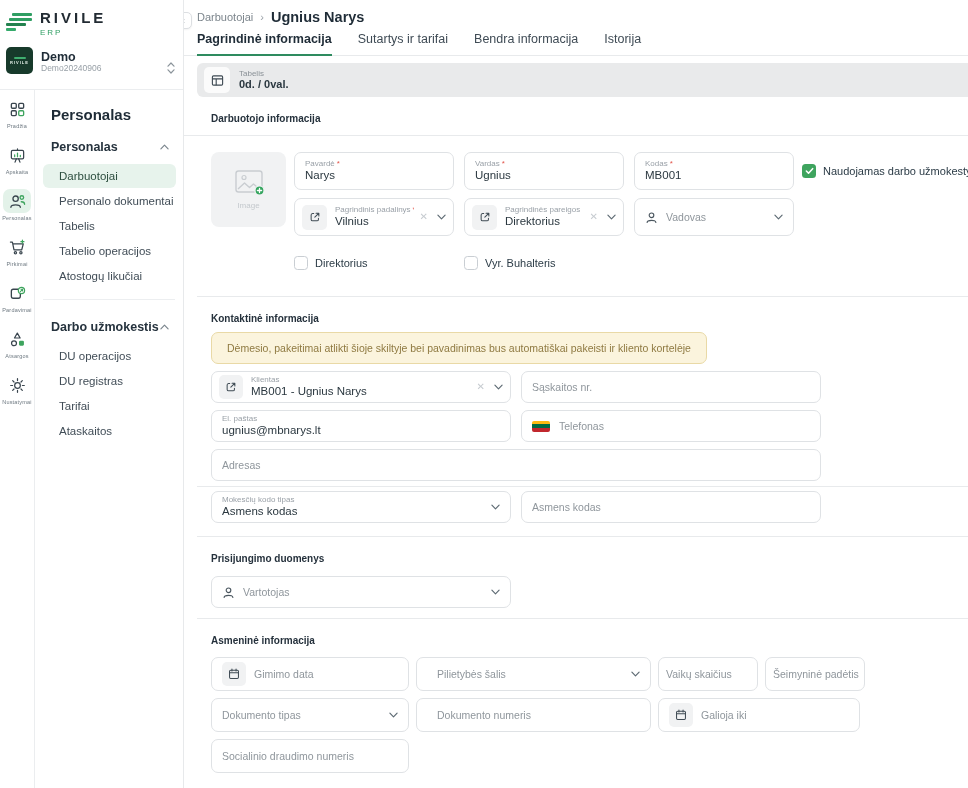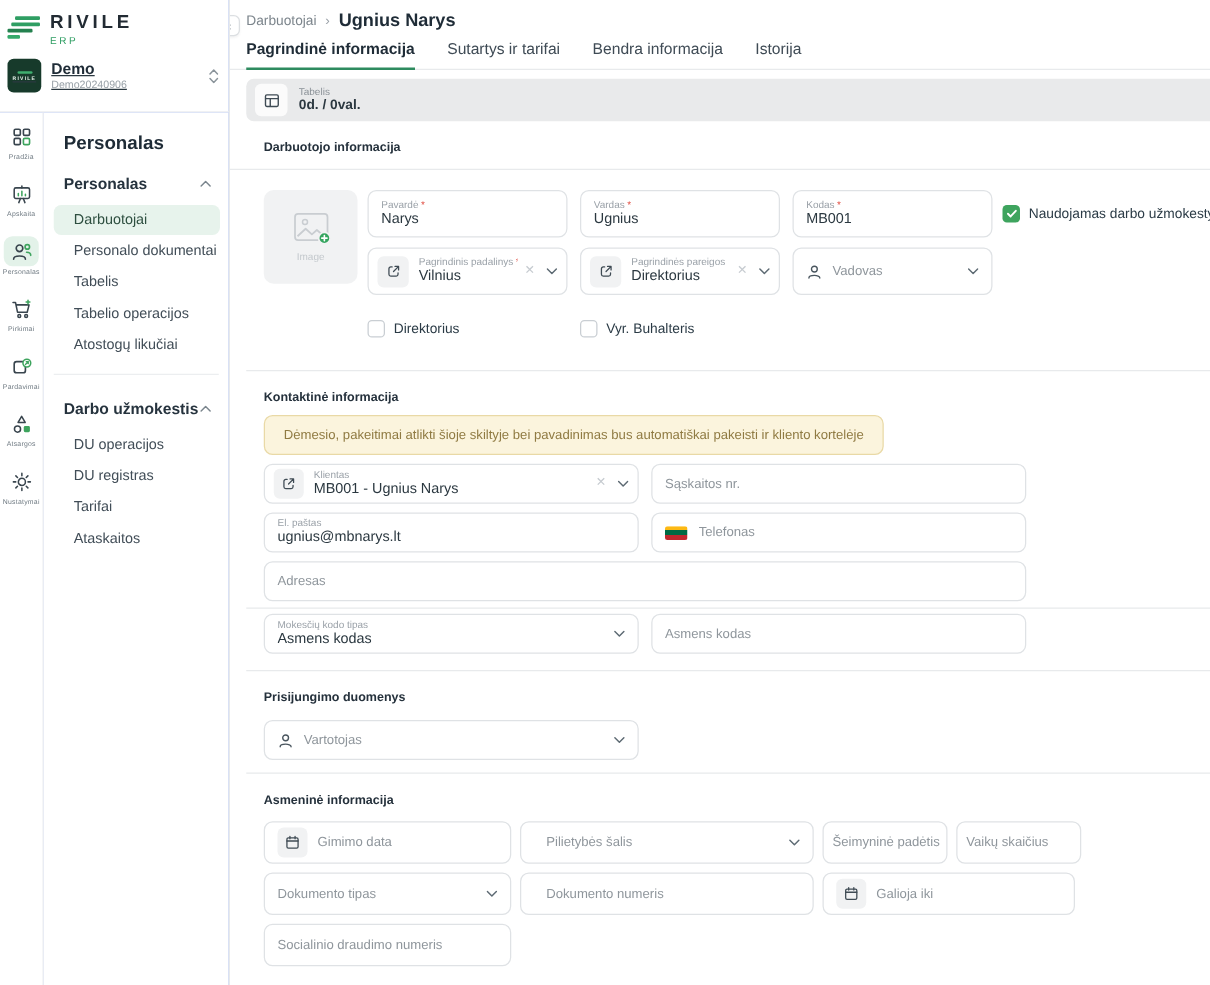--- a/index.html
+++ b/index.html
@@ -1,30 +1,30 @@
 <!DOCTYPE html>
 <html><head>
 <meta charset="utf-8">
 <style>
   * { margin:0; padding:0; box-sizing:border-box; }
   html,body { width:968px; height:788px; background:#fff; font-family:"Liberation Sans", sans-serif; overflow:hidden; }
-  .app { position:relative; width:968px; height:788px; background:#1d4ed8; color:#2b3840; }
+  .app { position:relative; width:968px; height:788px; background:#a16207; color:#2b3840; }
 
   
   .topleft { position:absolute; left:0; top:0; width:183px; height:90px; border-bottom:1px solid #ebedef; background:#fff; }
   .brand { display:flex; align-items:flex-start; gap:8px; padding:10px 0 0 6px; }
   .brand-bars { width:26px; height:20px; position:relative; margin-top:2px; }
   .brand-bars i { position:absolute; height:3px; background:#2f9e63; border-radius:1px; }
   .brand-bars i:nth-child(1){ left:6px; top:1px; width:20px; }
   .brand-bars i:nth-child(2){ left:3px; top:6px; width:23px; }
   .brand-bars i:nth-child(3){ left:0; top:11px; width:20px; background:#24814f;}
   .brand-bars i:nth-child(4){ left:0; top:16px; width:10px; background:#35aa6b;}
   .brand-name { font-size:15px; font-weight:700; letter-spacing:3px; color:#222b33; line-height:1; }
   .brand-sub { font-size:8px; font-weight:400; letter-spacing:2px; color:#2f9e63; margin-top:3px; }
-  .workspace { display:flex; align-items:center; margin:10px 8px 0 6px; cursor:pointer;text-decoration:underline; }
+  .workspace { display:flex; align-items:flex-end; margin:10px 8px 0 6px; cursor:pointer; }
   .ws-avatar { width:27px; height:27px; border-radius:5px; background:#173a2b; display:flex; flex-direction:column; align-items:center; justify-content:center; gap:1px; flex:none; }
   .ws-avatar .b { width:12px; height:2px; background:#3fae6f; border-radius:1px; }
   .ws-avatar .t { font-size:4px; color:#e8f3ec; letter-spacing:1px; font-weight:700; }
   .ws-text { margin-left:8px; line-height:1.15; min-width:0; }
   .ws-name { font-size:12.5px; font-weight:700; color:#1f2c37; }
   .ws-code { font-size:8.5px; color:#98a0a7; }
   .ws-sorter { margin-left:auto; color:#8b949b; }
 
   
   .rail { position:absolute; left:0; top:90px; width:35px; bottom:0; border-right:1px solid #ebedef; background:#fff; }
@@ -525,24 +525,24 @@
           <span class="ph">Pilietybės šalis</span>
           <span class="trail">
             <span>
                 <svg width="9" height="6" viewBox="0 0 10 6">
                   <path d="M1 1l4 4 4-4" fill="none" stroke="#5d6a73" stroke-width="1.3" stroke-linecap="round" stroke-linejoin="round"></path>
                 </svg>
               </span>
           </span>
         </div>
         <div class="fld h34 w100 tight">
+          <span class="ph">Vaikų skaičius</span>
+        </div>
+        <div class="fld h34 w100 tight">
           <span class="ph">Šeimyninė padėtis</span>
-        </div>
-        <div class="fld h34 w100 tight">
-          <span class="ph">Vaikų skaičius</span>
         </div>
       </div>
       <div class="frow gap7 mt7">
         <div class="fld h34 w198">
           <span class="ph">Dokumento tipas</span>
           <span class="trail">
             <span>
                 <svg width="9" height="6" viewBox="0 0 10 6">
                   <path d="M1 1l4 4 4-4" fill="none" stroke="#5d6a73" stroke-width="1.3" stroke-linecap="round" stroke-linejoin="round"></path>
                 </svg>

